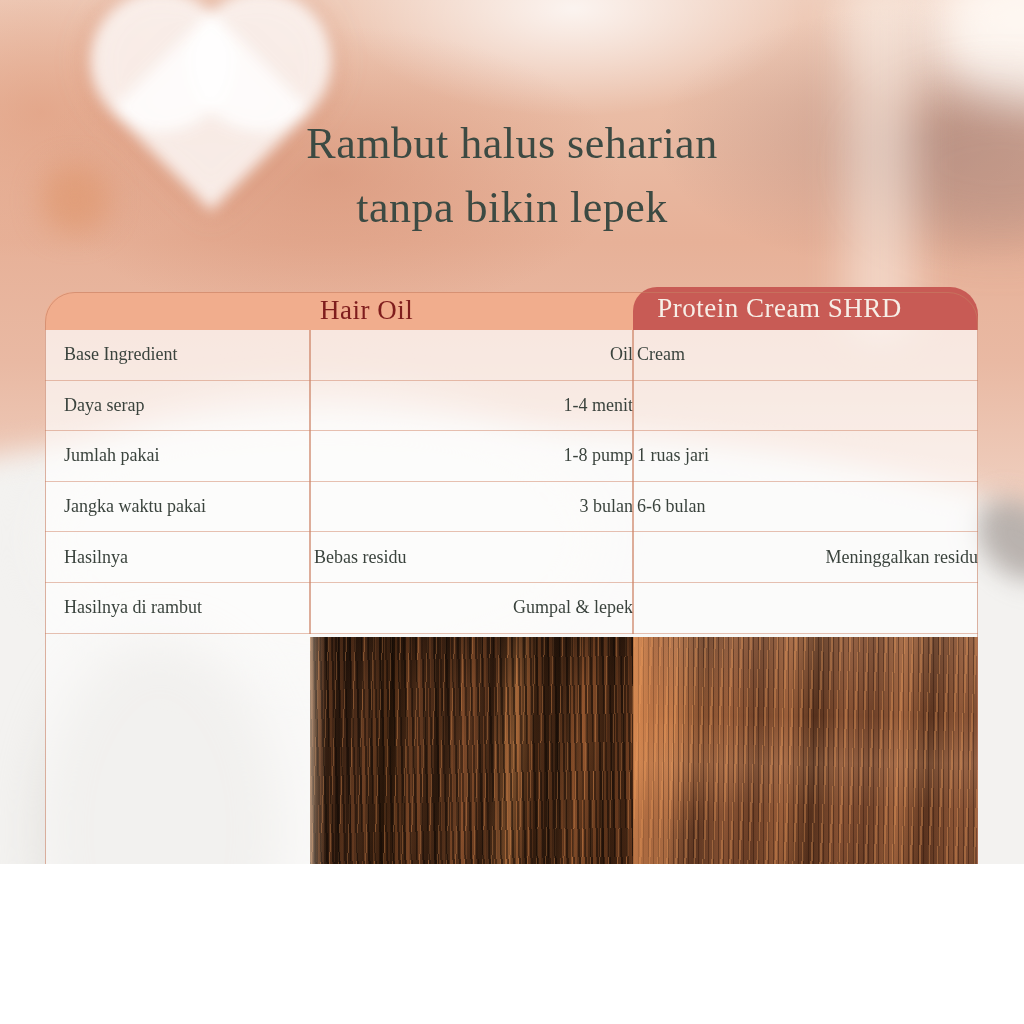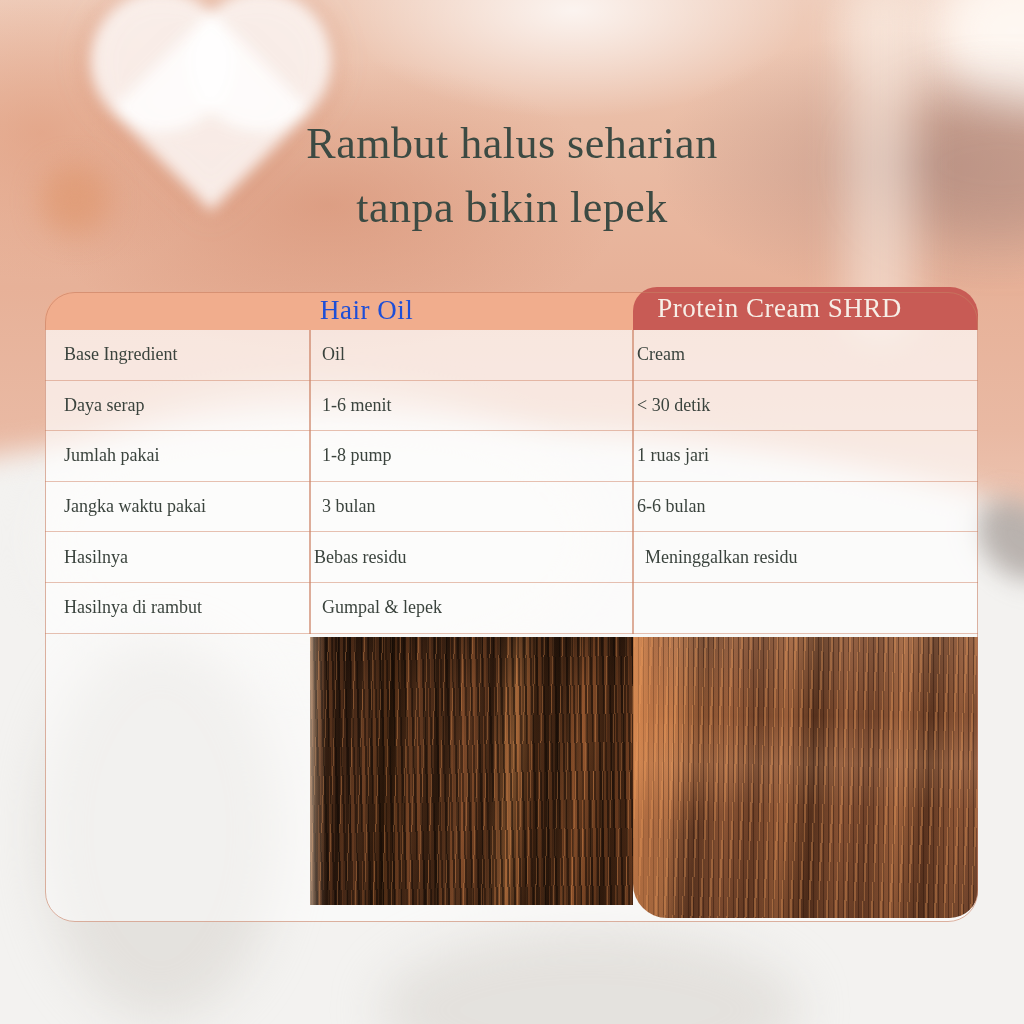--- a/index.html
+++ b/index.html
@@ -1,17 +1,17 @@
 <!DOCTYPE html>
 <html><head>
 <meta charset="utf-8">
 <style>
   html,body{margin:0;padding:0;background:#ffffff;}
   .canvas{
-    position:relative;width:1024px;height:1024px;overflow:hidden;
+    position:relative;width:1024px;height:864px;overflow:hidden;
     font-family:"Liberation Serif","DejaVu Serif",serif;
     background:#eec3ae;
   }
   
   .bg-base{
     position:absolute;inset:0;
     background:
       radial-gradient(420px 210px at 32% 20%, rgba(206,128,98,0.45), transparent 70%),
       radial-gradient(380px 190px at 90% 16%, rgba(152,116,110,0.38), transparent 70%),
       radial-gradient(320px 150px at 56% 1%, rgba(255,255,255,0.78), transparent 72%),
@@ -53,38 +53,38 @@
   }
   
   .ctable{position:absolute;left:45px;top:292px;width:933px;height:630px;}
   .t-bg{position:absolute;inset:0;background:rgba(255,255,255,0.5);border-radius:30px;z-index:1;}
   .t-band{
     position:absolute;left:0;top:0;width:933px;height:38px;
     background:#f1ad8d;border-radius:28px 28px 0 0;z-index:2;
   }
   .t-band .hairoil{
     position:absolute;left:275px;top:0;height:38px;line-height:37px;
-    font-size:27px;color:#1d4ed8;letter-spacing:0.5px;
+    font-size:27px;color:#7f1d1d;letter-spacing:0.5px;
   }
   .t-protein{
     position:absolute;left:588px;top:-5px;width:345px;height:43px;
     background:#c85b55;border-radius:24px 28px 0 0;z-index:4;
     display:flex;align-items:center;justify-content:center;padding-right:0;box-sizing:border-box;font-family:Liberation Serif, serif;
   }
   .t-protein span{font-size:27px;color:#f7efe7;letter-spacing:0.5px;transform:translateX(-26px);}
   .t-rows{position:absolute;left:0;top:38px;width:933px;z-index:3;}
   .t-row{
     display:grid;grid-template-columns:265px 323px 345px;align-items:center;
     height:50.6px;box-sizing:border-box;
     border-bottom:1px solid rgba(212,142,114,0.55);
     background:rgba(255,255,255,0.35);
   }
   .cell{font-size:18px;color:#3a433d;white-space:nowrap;overflow:hidden;font-family:Liberation Serif, serif;}
   .cell.c1{padding-left:19px;}
-  .cell.c2{padding-left:12px;}
+  .cell.c2{padding-left:12px;text-align:right;}
   .cell.c3{padding-left:4px;}
   .vline{position:absolute;width:2px;background:rgba(204,130,101,0.65);z-index:3;}
   .vline.v1{left:264px;top:38px;height:304px;}
   .vline.v2{left:587px;top:38px;height:304px;}
   
   .hair{position:absolute;z-index:3;}
   .hair-left{
     left:265px;top:345px;width:323px;height:268px;
     background:
       linear-gradient(90deg, rgba(248,222,196,0.55) 0px, rgba(248,222,196,0.22) 6px, rgba(0,0,0,0) 16px),
@@ -144,22 +144,21 @@
     </div>
 
     <div class="t-rows">
       <div class="t-row">
         <div class="cell c1">Base Ingredient</div>
         <div class="cell c2">Oil</div>
         <div class="cell c3">Cream</div>
       </div>
       <div class="t-row">
         <div class="cell c1">Daya serap</div>
-        <div class="cell c2">1-6 menit</div>
-        <div class="cell c3">&lt; 30 detik</div>
+        <div class="cell c2">1-4 menit</div>
       </div>
       <div class="t-row">
         <div class="cell c1">Jumlah pakai</div>
         <div class="cell c2">1-8 pump</div>
         <div class="cell c3">1 ruas jari</div>
       </div>
       <div class="t-row">
         <div class="cell c1">Jangka waktu pakai</div>
         <div class="cell c2">3 bulan</div>
         <div class="cell c3">6-6 bulan</div>

